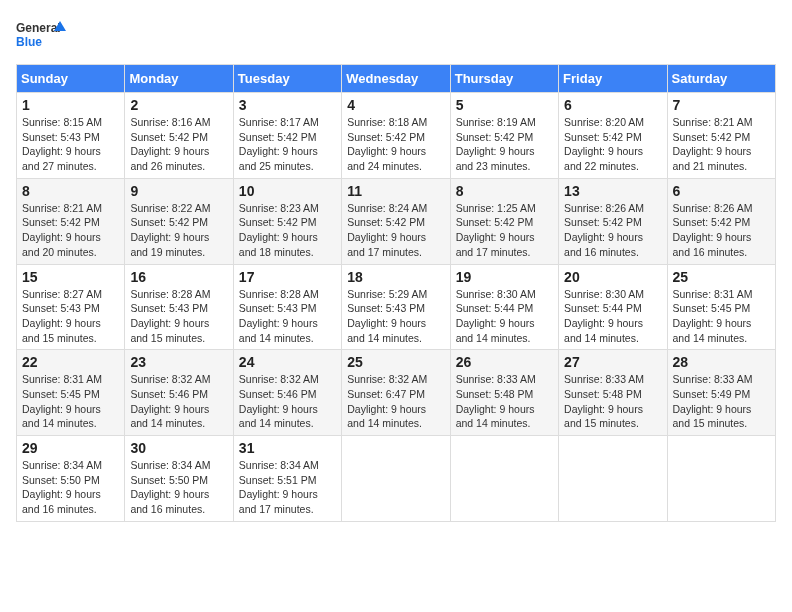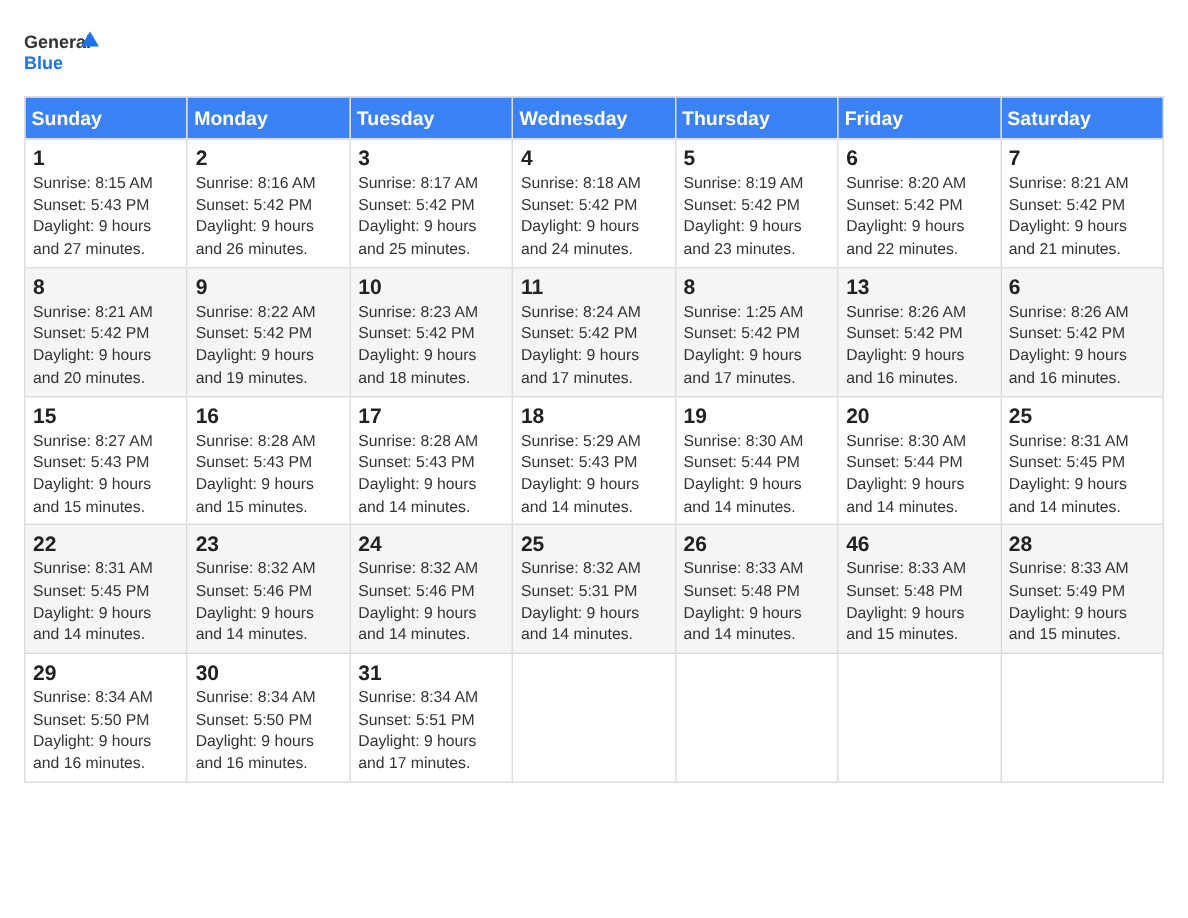--- a/index.html
+++ b/index.html
@@ -300,34 +300,34 @@
           <div class="day-info">
             <span>Sunrise: 8:32 AM</span><br>
             <span>Sunset: 5:46 PM</span><br>
             <span>Daylight: 9 hours and 14 minutes.</span>
           </div>
         </td>
         <td>
           <span class="day-number">25</span>
           <div class="day-info">
             <span>Sunrise: 8:32 AM</span><br>
-            <span>Sunset: 5:31 PM</span><br>
+            <span>Sunset: 6:47 PM</span><br>
             <span>Daylight: 9 hours and 14 minutes.</span>
           </div>
         </td>
         <td>
           <span class="day-number">26</span>
           <div class="day-info">
             <span>Sunrise: 8:33 AM</span><br>
             <span>Sunset: 5:48 PM</span><br>
             <span>Daylight: 9 hours and 14 minutes.</span>
           </div>
         </td>
         <td>
-          <span class="day-number">46</span>
+          <span class="day-number">27</span>
           <div class="day-info">
             <span>Sunrise: 8:33 AM</span><br>
             <span>Sunset: 5:48 PM</span><br>
             <span>Daylight: 9 hours and 15 minutes.</span>
           </div>
         </td>
         <td>
           <span class="day-number">28</span>
           <div class="day-info">
             <span>Sunrise: 8:33 AM</span><br>

